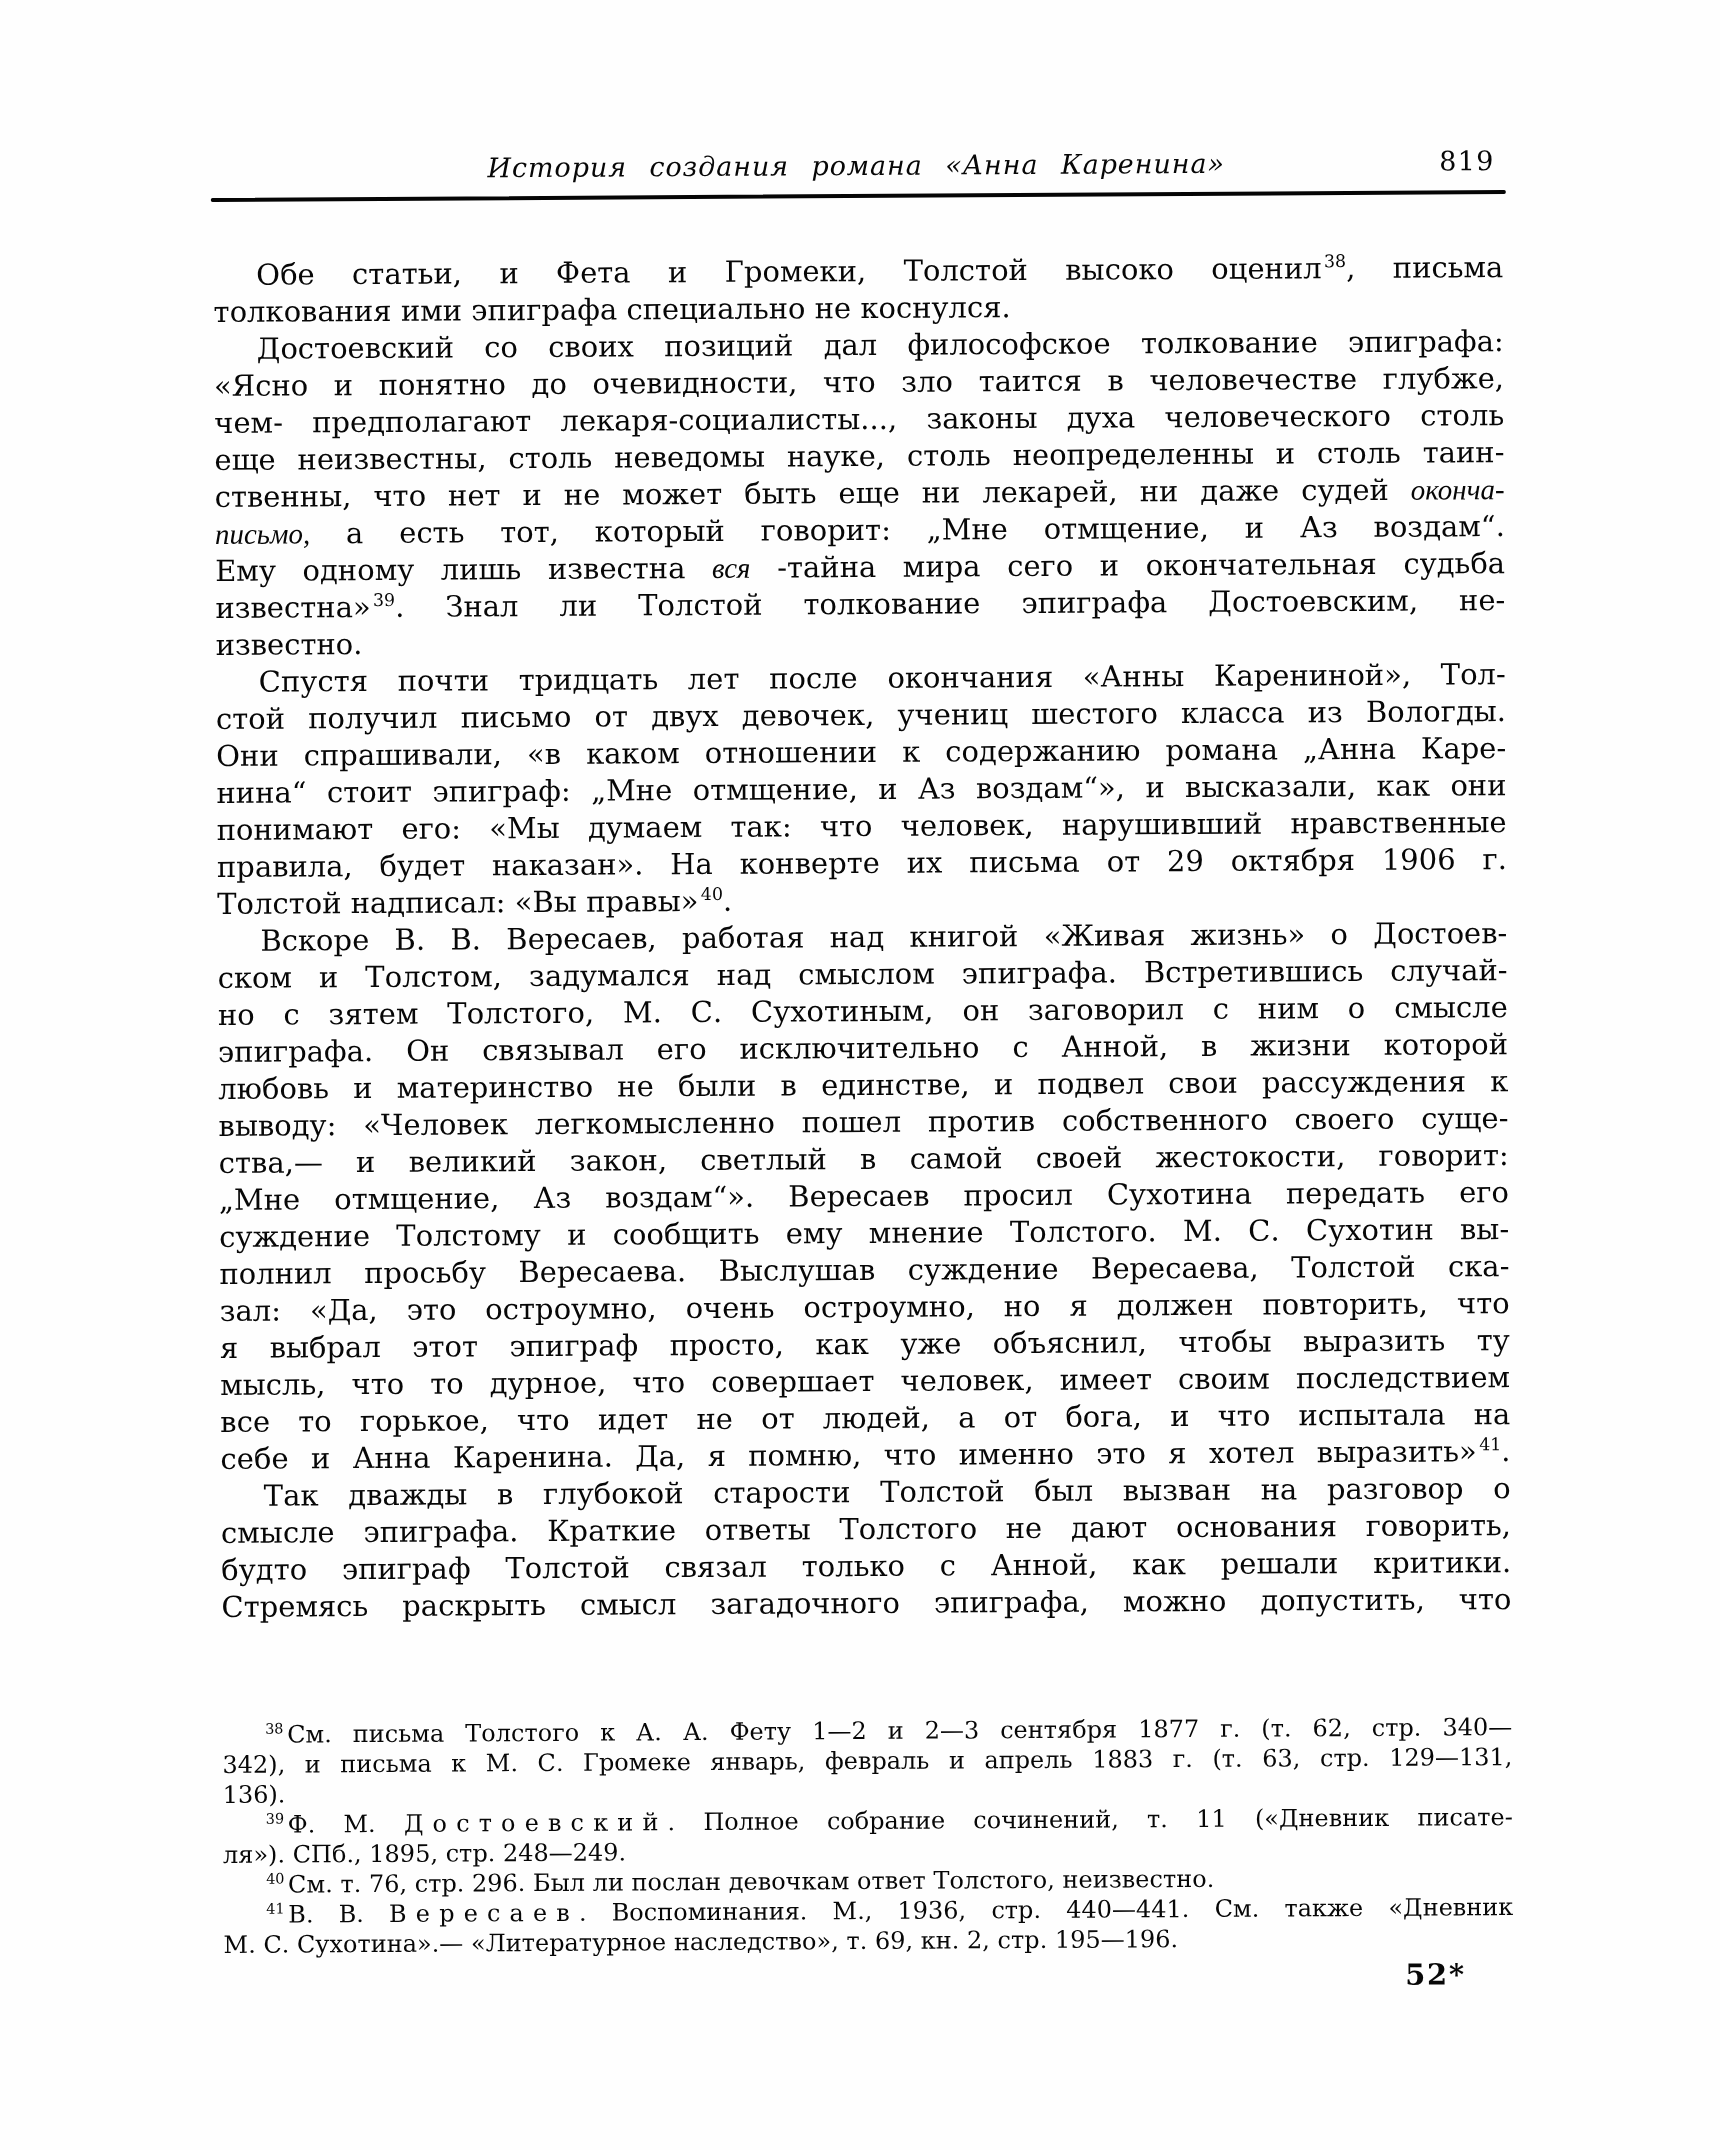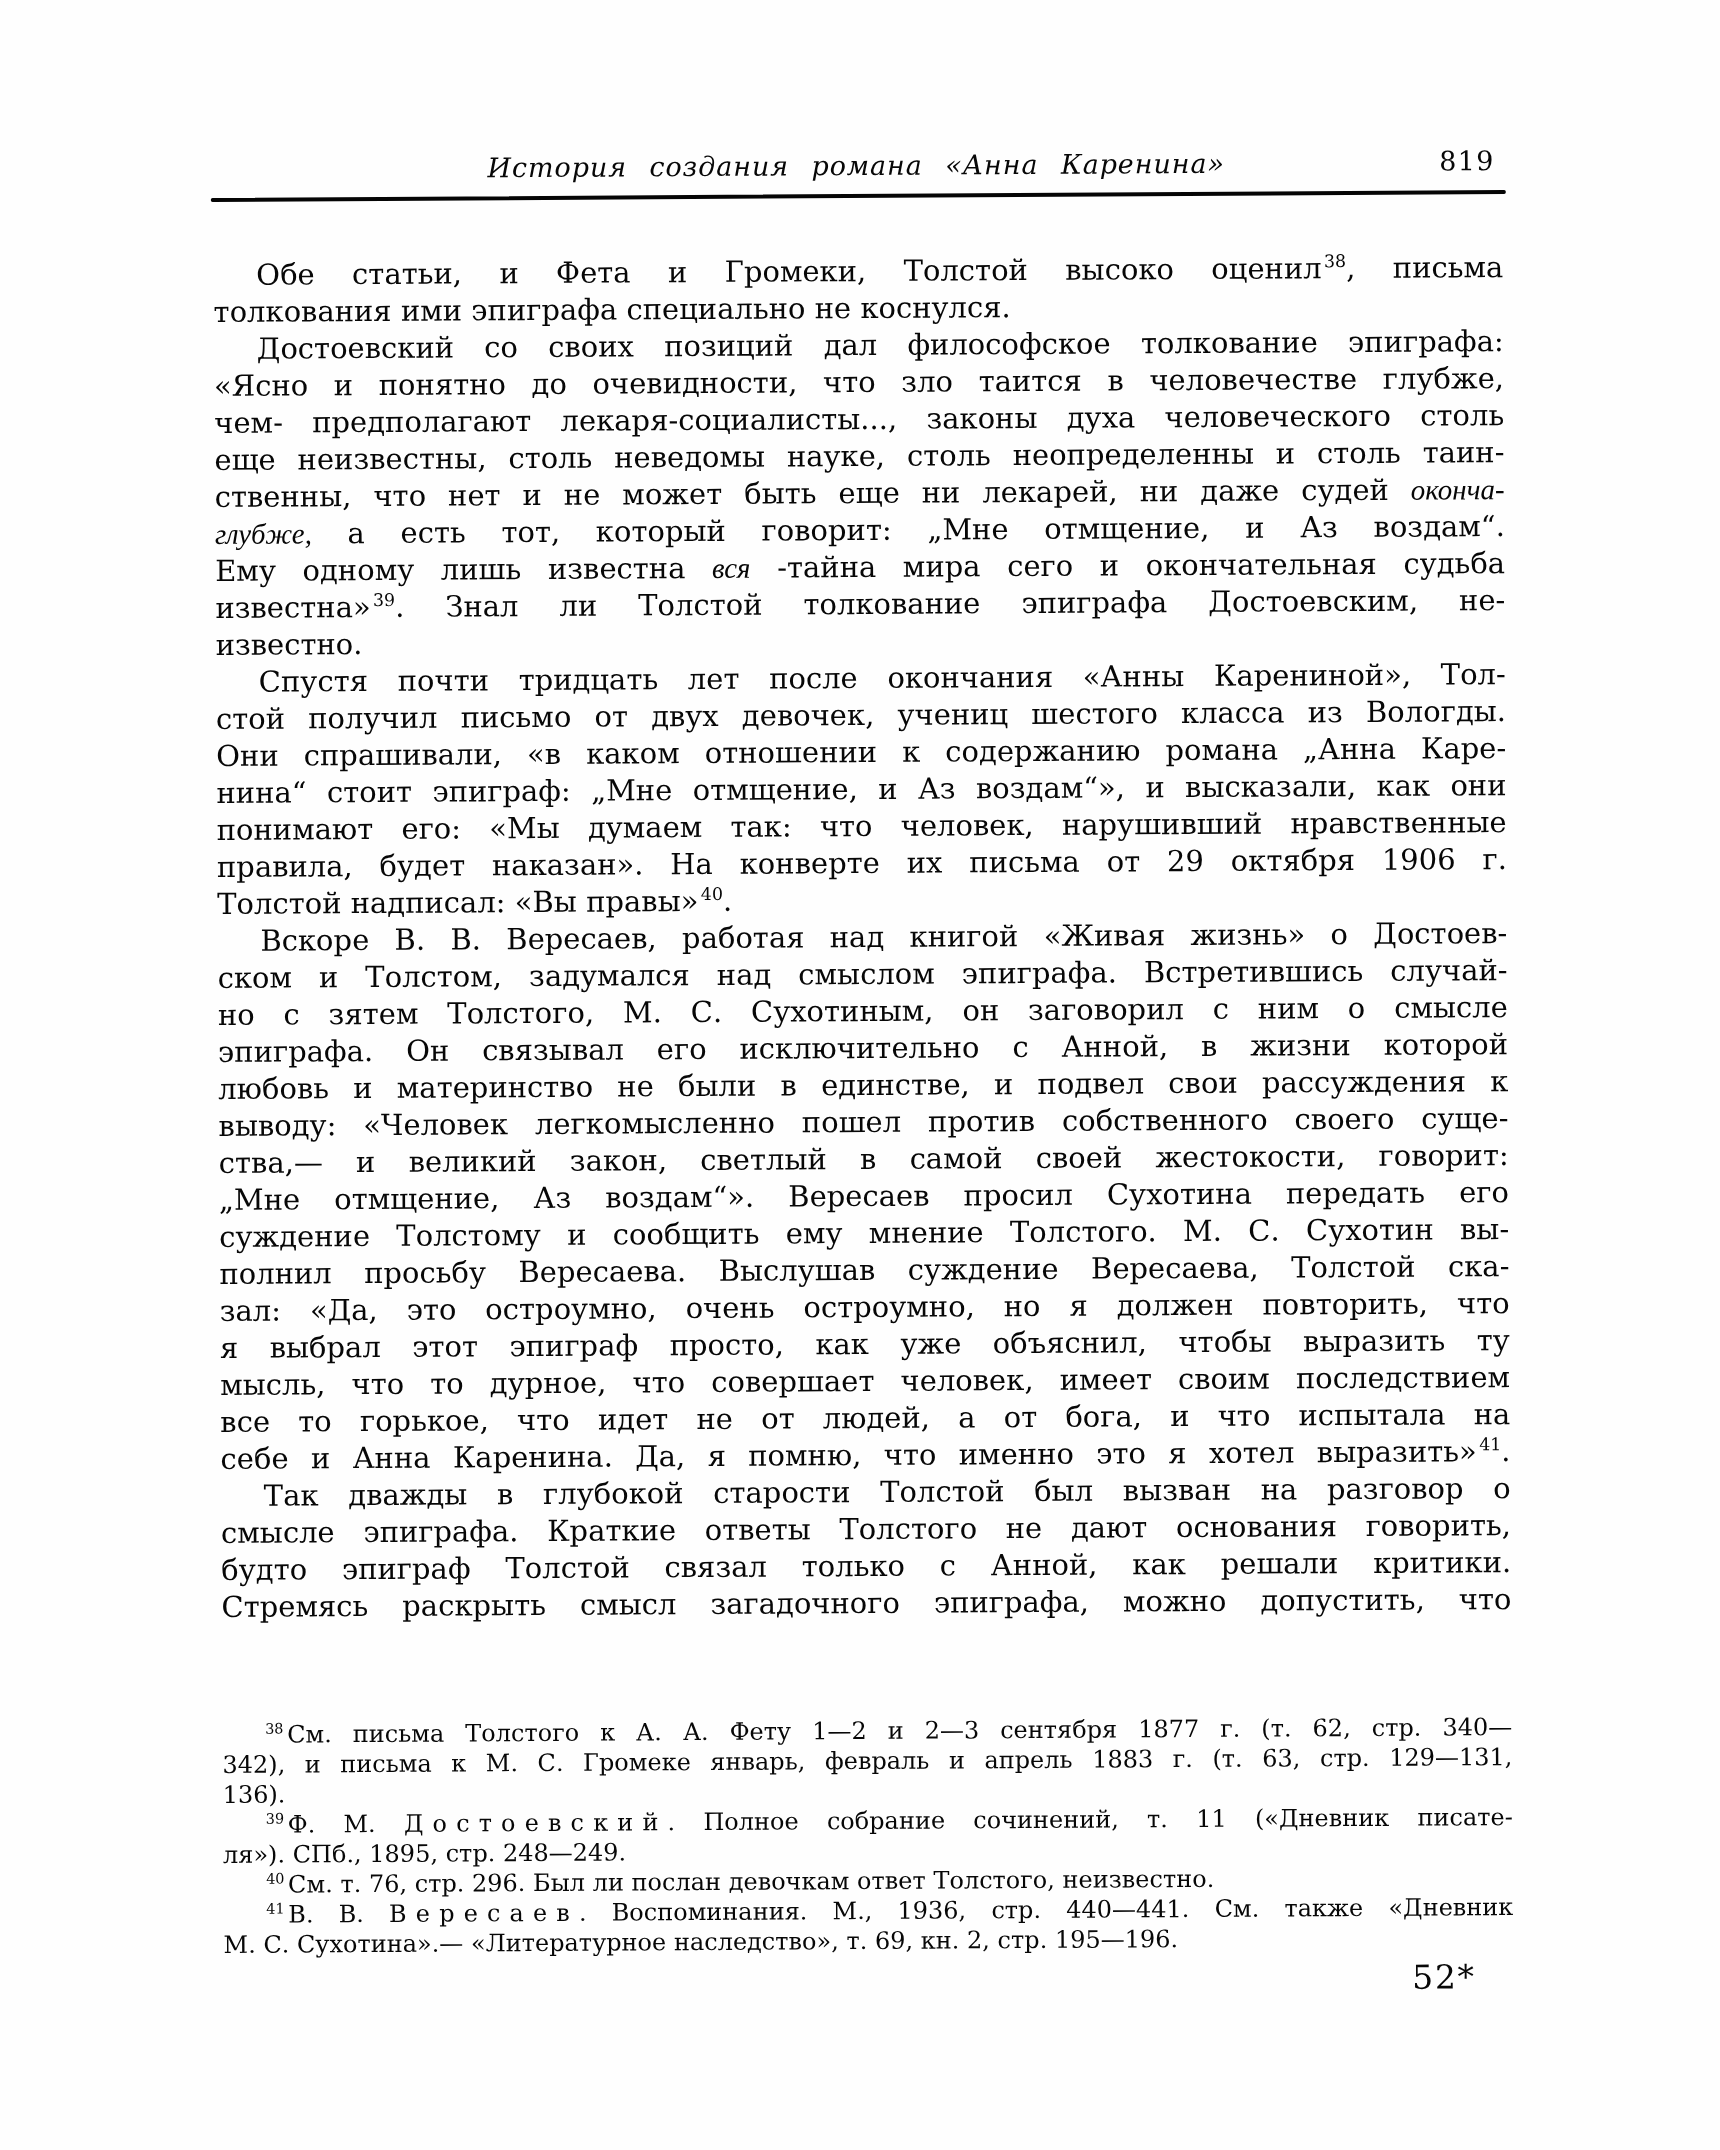--- a/index.html
+++ b/index.html
@@ -79,23 +79,23 @@
   sup {
     font-size: 0.6em;
     line-height: 0;
     vertical-align: super;
   }
   .fn-ref { margin-left: 0.14em; }
   .fn-num { margin-right: 0.25em; }
   .sig {
     position: absolute;
     top: 1961px;
-    right: 252px;
-    font-size: 33px;
-    font-weight: normal;
+    right: 262px;
+    font-size: 29px;
+    font-weight: bold;
     letter-spacing: 1.7px;
   }
 </style>
 </head>
 <body>
 
 <div class="page">
   <div class="scan">
 
     <div class="running-title">История создания романа «Анна Каренина»</div>
@@ -108,21 +108,21 @@
         <div class="ln j ind"><span>Обе статьи, и Фета и Громеки, Толстой высоко оценил</span><sup class="fn-ref">38</sup><span>, письма</span></div>
         <div class="ln e">толкования ими эпиграфа специально не коснулся.</div>
       </div>
 
       <div>
         <div class="ln j ind">Достоевский со своих позиций дал философское толкование эпиграфа:</div>
         <div class="ln j">«Ясно и понятно до очевидности, что зло таится в человечестве глубже,</div>
         <div class="ln j">чем- предполагают лекаря-социалисты..., законы духа человеческого столь</div>
         <div class="ln j">еще неизвестны, столь неведомы науке, столь неопределенны и столь таин-</div>
         <div class="ln j"><span>ственны, что нет и не может быть еще ни лекарей, ни даже судей </span><span class="it">оконча-</span></div>
-        <div class="ln j"><span class="it">глубже,</span><span> а есть тот, который говорит: „Мне отмщение, и Аз воздам“.</span></div>
+        <div class="ln j"><span class="it">письмо,</span><span> а есть тот, который говорит: „Мне отмщение, и Аз воздам“.</span></div>
         <div class="ln j"><span>Ему одному лишь известна </span><span class="it">вся</span><span> -тайна мира сего и окончательная судьба</span></div>
         <div class="ln j"><span>известна»</span><sup class="fn-ref">39</sup><span>. Знал ли Толстой толкование эпиграфа Достоевским, не-</span></div>
         <div class="ln e">известно.</div>
       </div>
 
       <div>
         <div class="ln j ind">Спустя почти тридцать лет после окончания «Анны Карениной», Тол-</div>
         <div class="ln j">стой получил письмо от двух девочек, учениц шестого класса из Вологды.</div>
         <div class="ln j">Они спрашивали, «в каком отношении к содержанию романа „Анна Каре-</div>
         <div class="ln j">нина“ стоит эпиграф: „Мне отмщение, и Аз воздам“», и высказали, как они</div>

